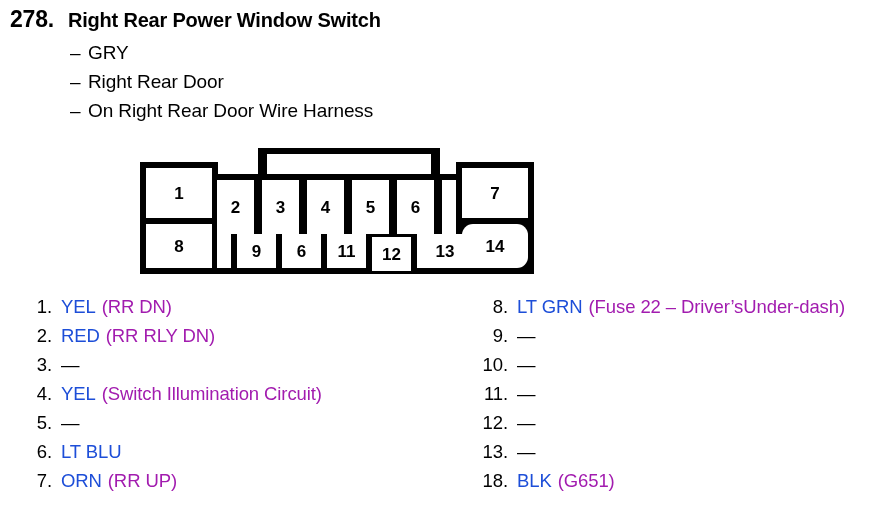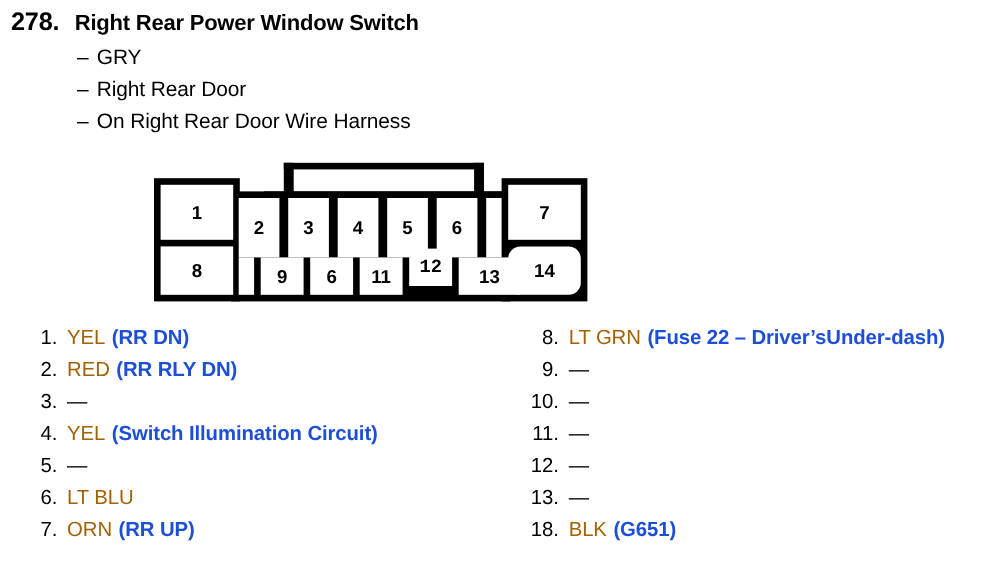--- a/index.html
+++ b/index.html
@@ -108,26 +108,25 @@
   }
   .pin-num {
     display: inline-block;
     width: 34px;
     text-align: right;
     flex: 0 0 34px;
     color: #000000;
   }
   .pin-wire {
     margin-left: 9px;
-    color: #a16207;
+    color: #1d4ed8;
   }
   .pin-circuit {
     margin-left: 6px;
-    color: #1d4ed8;
-    font-weight: bold;
+    color: #a21caf;
   }
   .pin-dash {
     margin-left: 9px;
     color: #000000;
   }
 </style>
 </head>
 <body>
 
 <div id="header-block">
@@ -190,21 +189,21 @@
   <div class="cellbox" style="left:77px; top:88px; width:14px; height:34px;"></div>
   <div class="cellbox" style="left:97px; top:88px; width:39px; height:34px;">
     <span>9</span>
   </div>
   <div class="cellbox wide" style="left:142px; top:88px; width:39px; height:34px;">
     <span>6</span>
   </div>
   <div class="cellbox wide" style="left:187px; top:88px; width:39px; height:34px;text-align:center;">
     <span>11</span>
   </div>
-  <div class="cellbox wide" style="left:232px; top:80px; width:39px; height:34px;font-family:Liberation Mono, monospace;">
+  <div class="cellbox wide" style="left:232px; top:91px; width:39px; height:34px;">
     <span>12</span>
   </div>
   <div class="cellbox wide" style="left:277px; top:88px; width:56px; height:34px;">
     <span>13</span>
   </div>
   <div class="cellbox wide" style="left:322px; top:78px; width:66px; height:44px;border-radius:11px;">
     <span>14</span>
   </div>
 </div>
 

